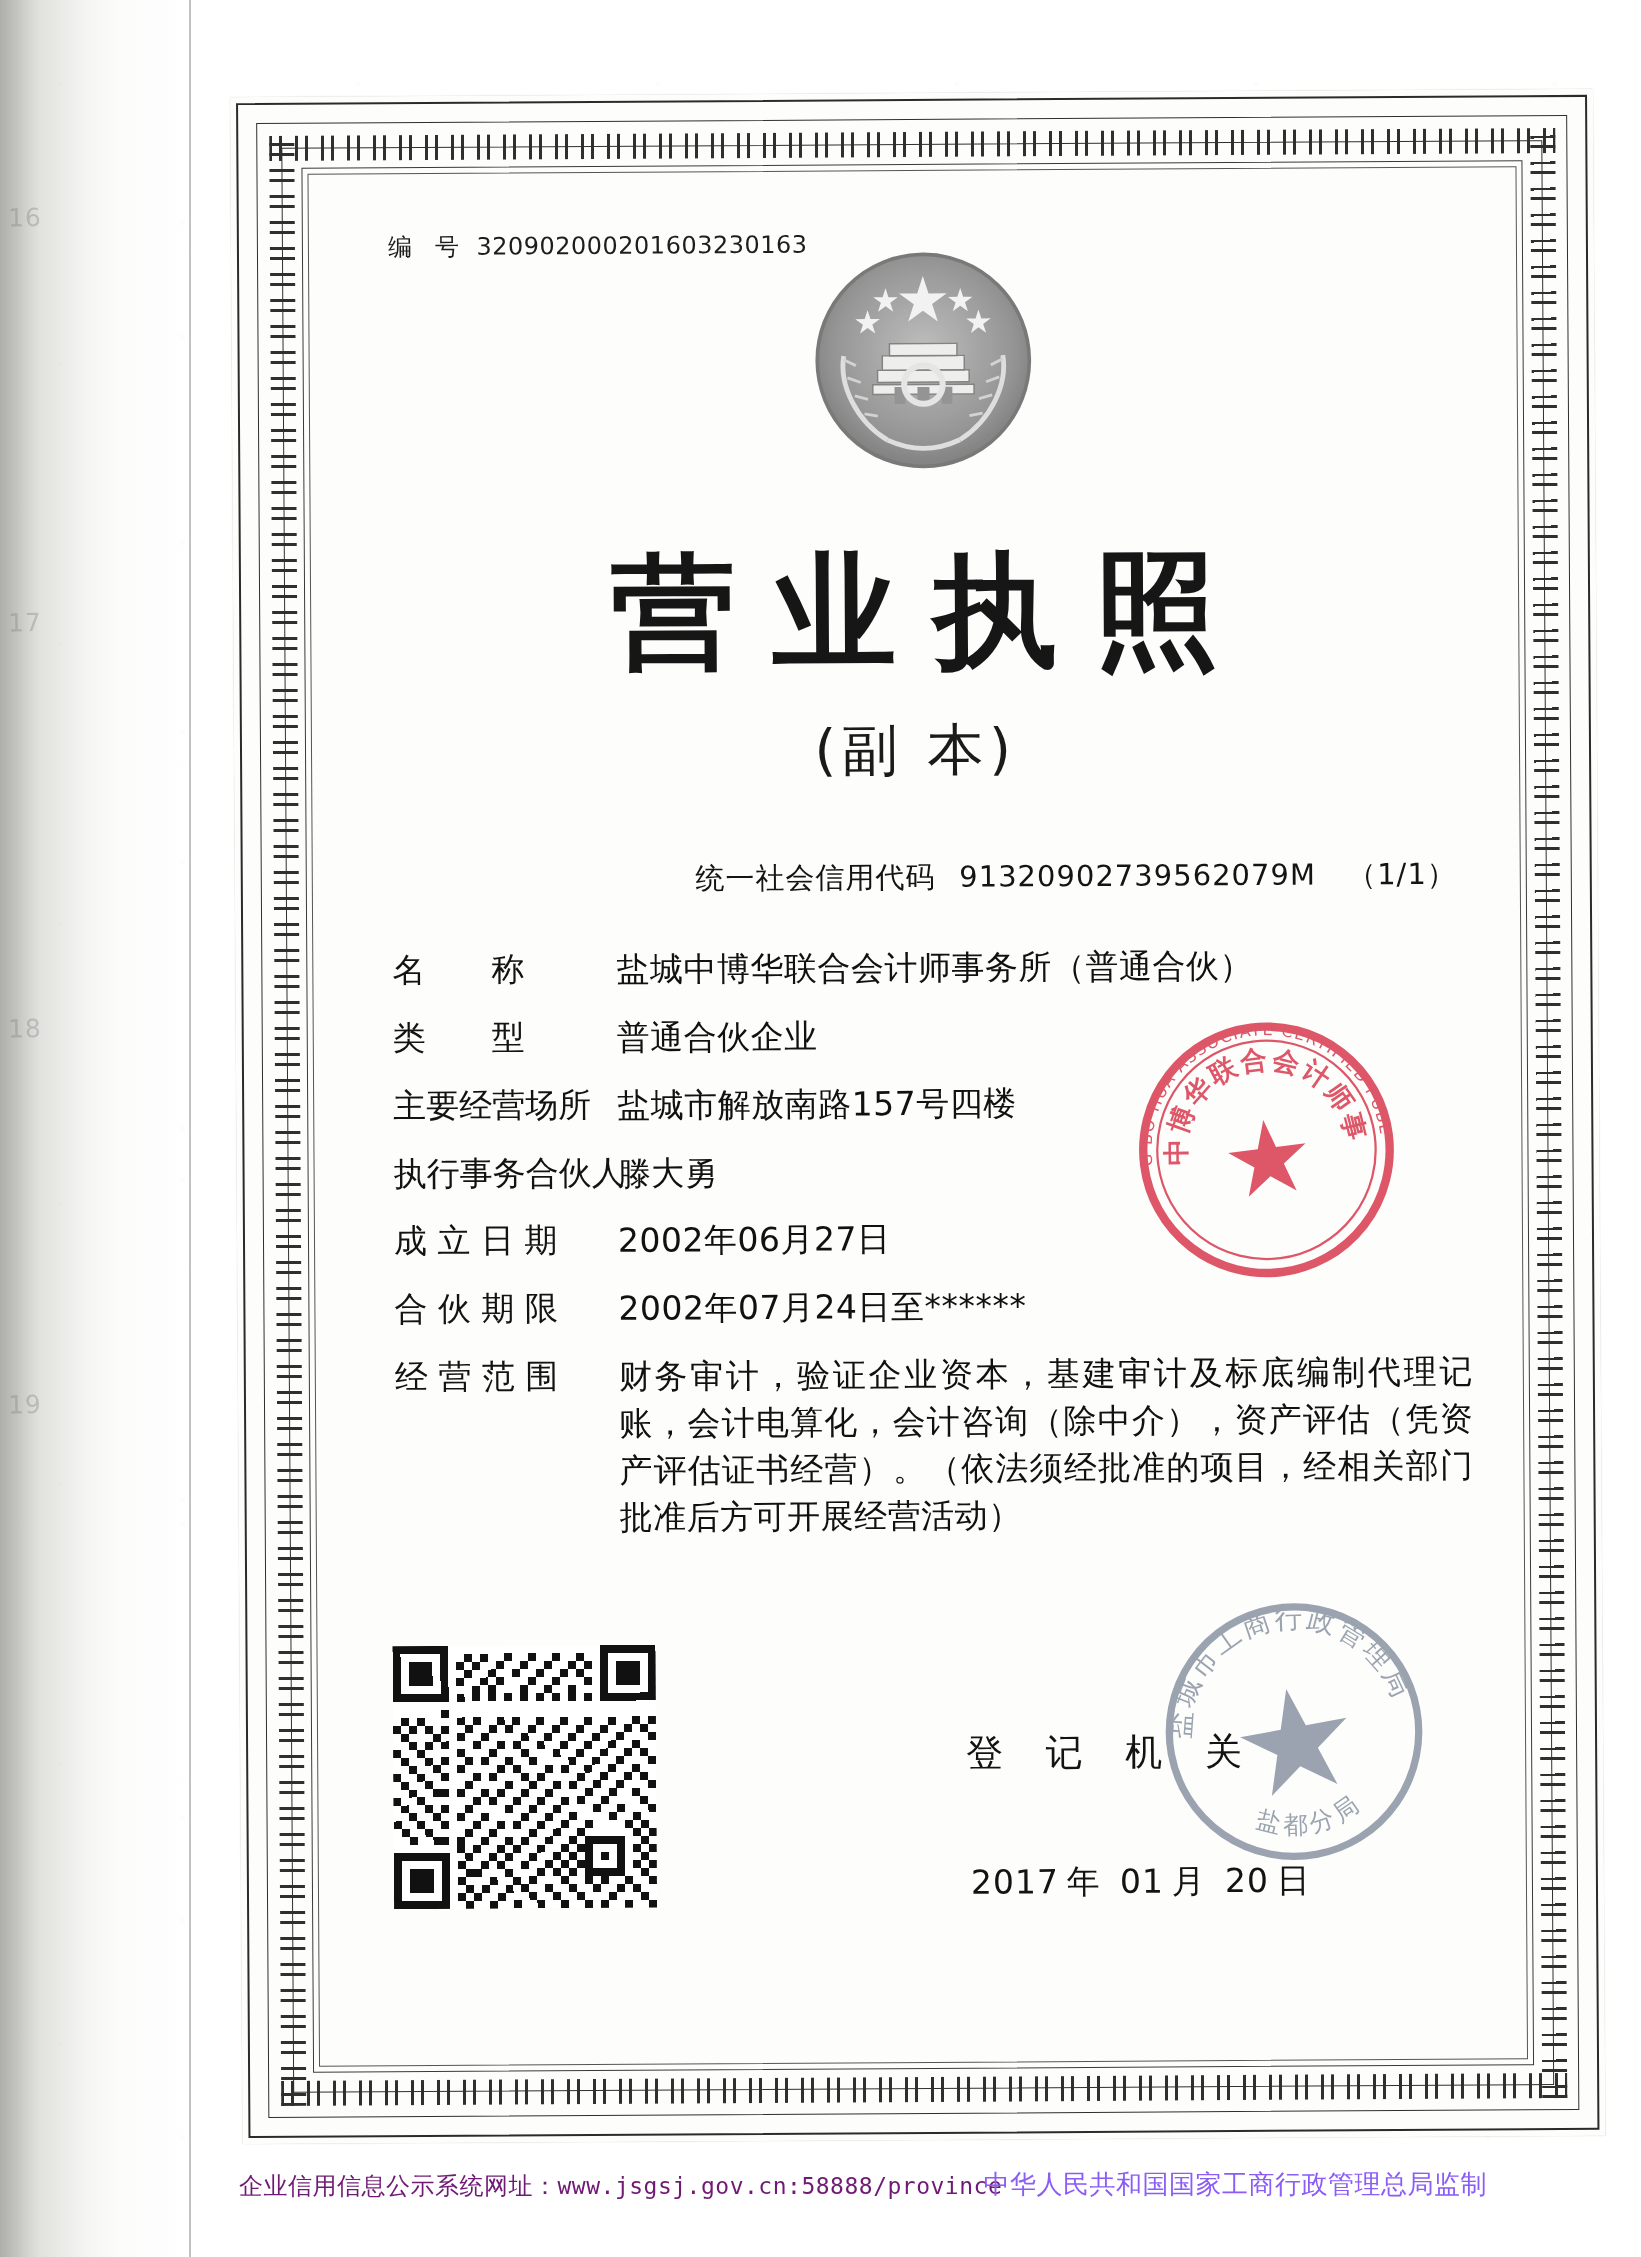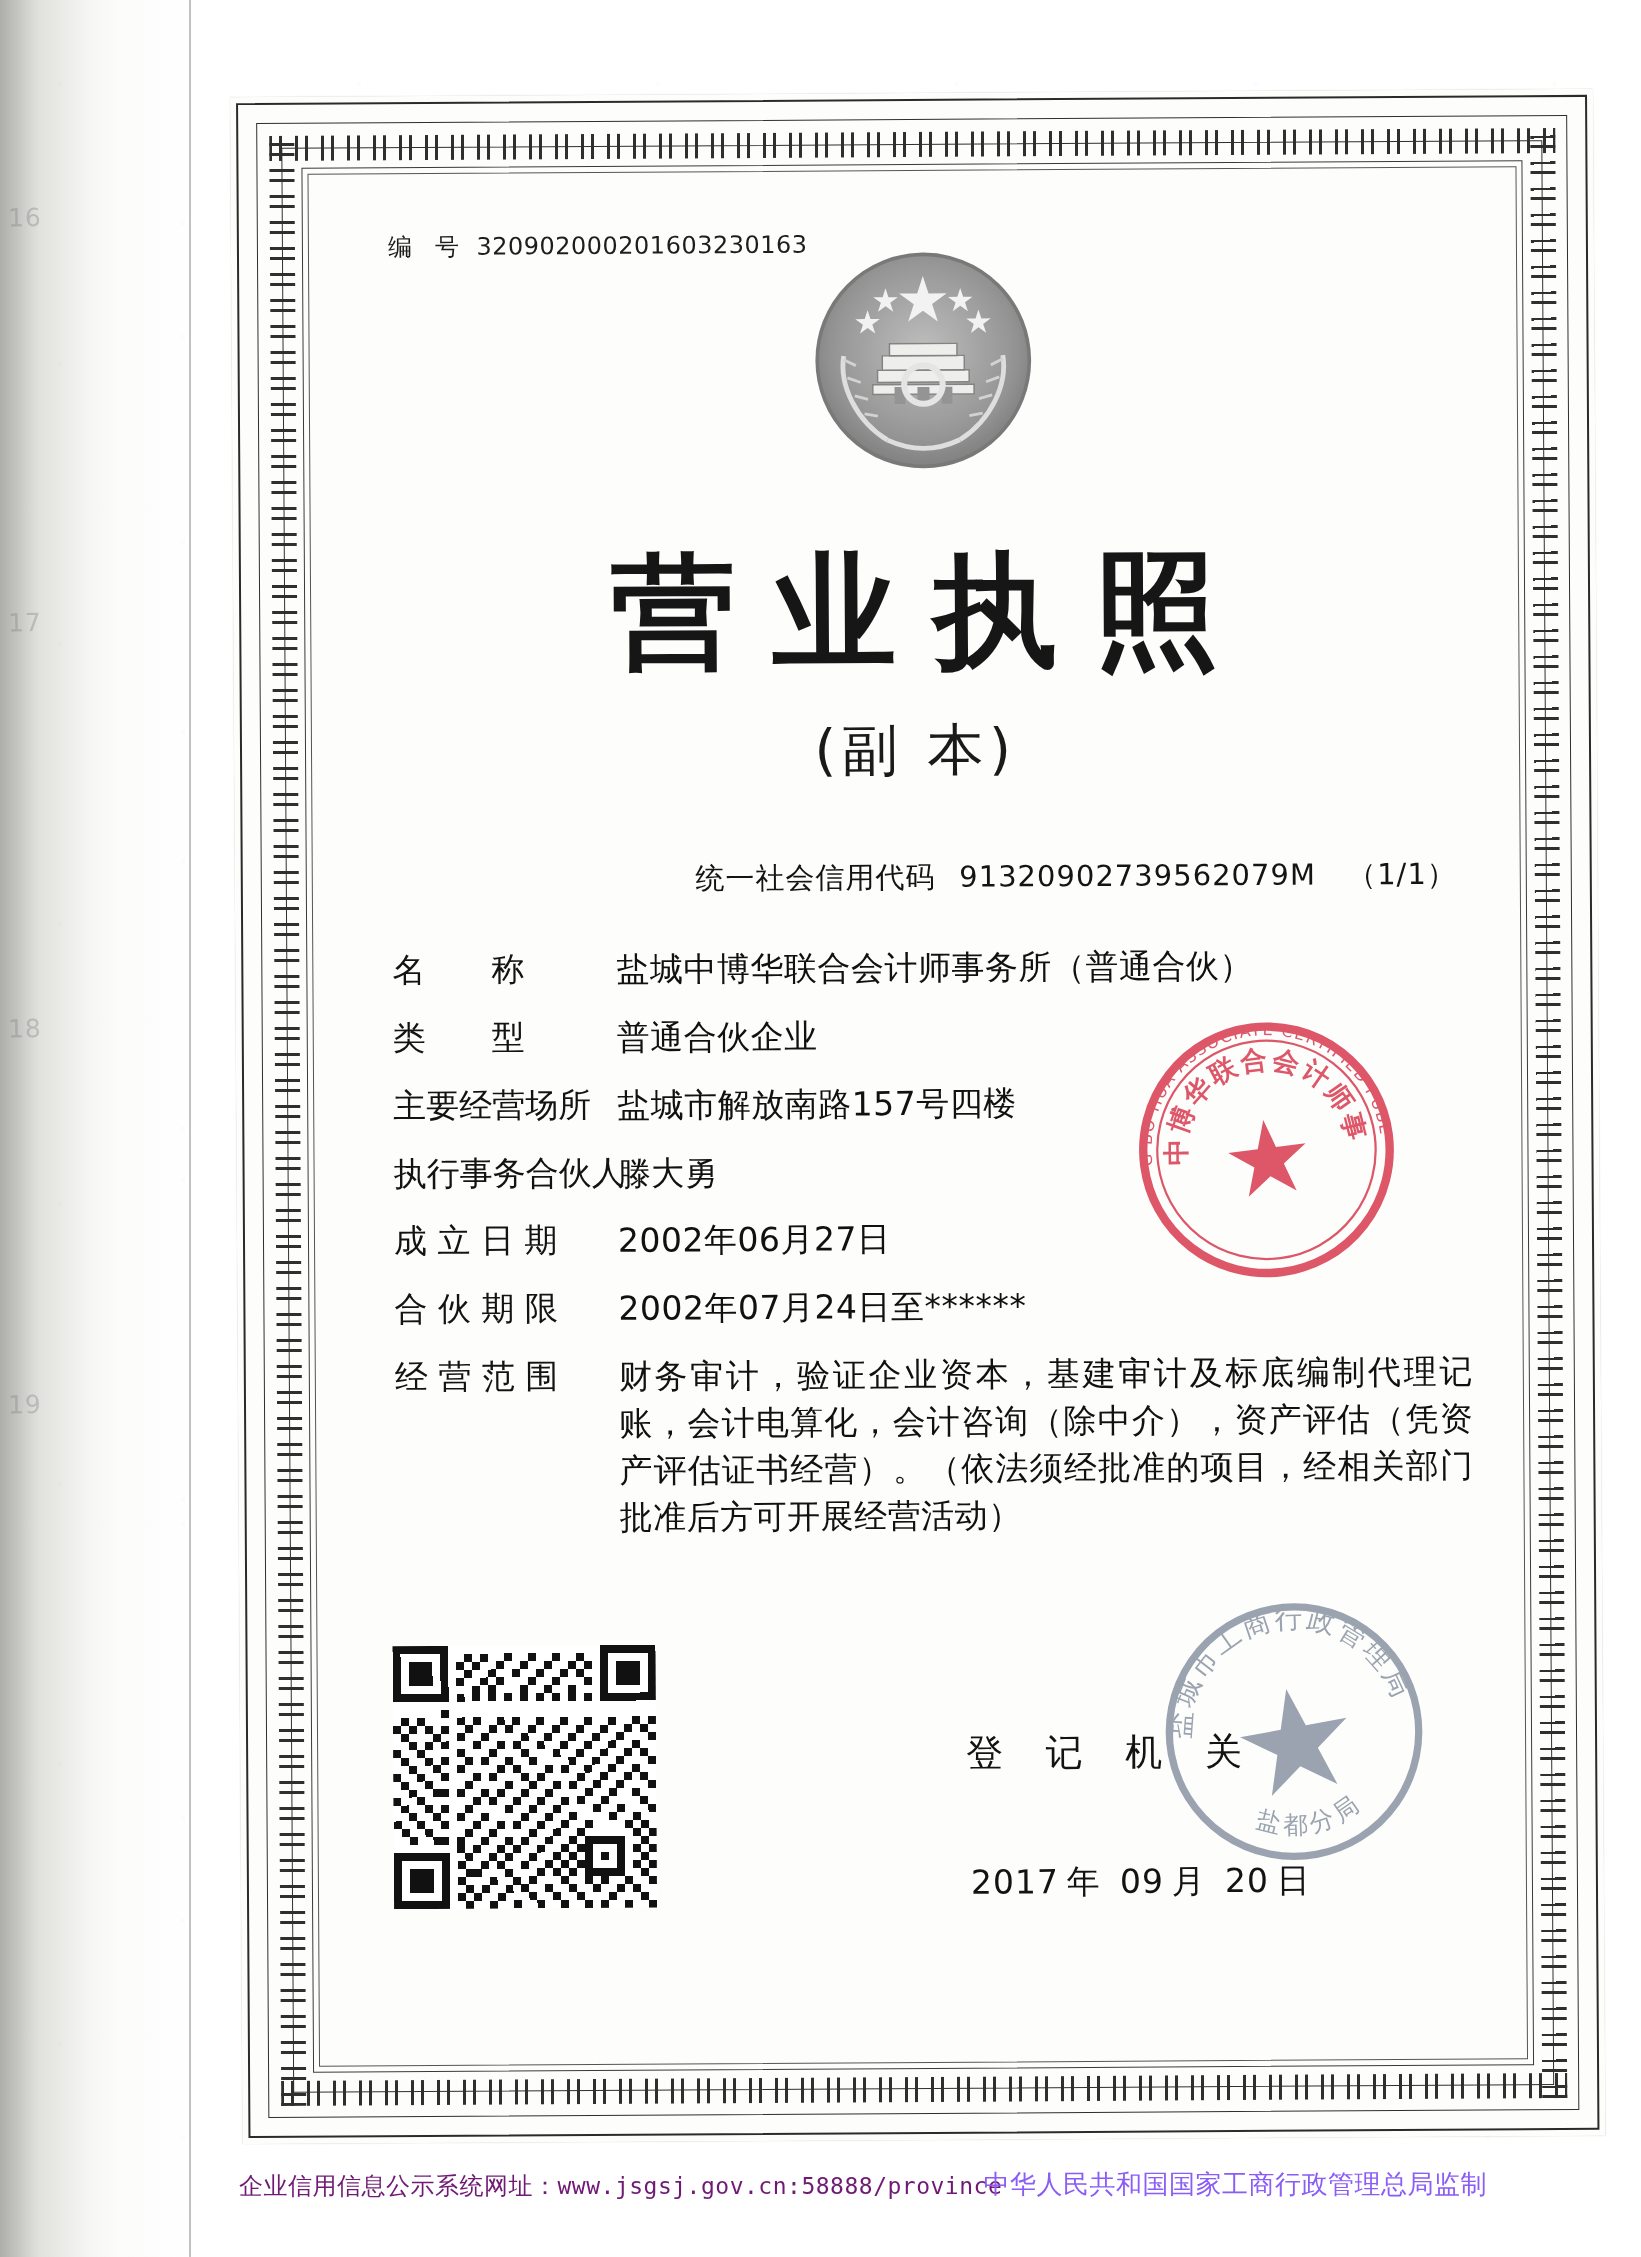--- a/index.html
+++ b/index.html
@@ -447,21 +447,21 @@
                  M8,29h1v1h-1z M12,29h1v1h-1z M15,29h1v1h-1z M17,29h1v1h-1z M21,29h1v1h-1z M24,29h1v1h-1z M26,29h1v1h-1z M29,29h1v1h-1z M32,29h1v1h-1z
                  M9,30h1v1h-1z M11,30h1v1h-1z M14,30h1v1h-1z M16,30h1v1h-1z M19,30h1v1h-1z M22,30h1v1h-1z M25,30h1v1h-1z M28,30h1v1h-1z M30,30h1v1h-1z
                  M8,31h1v1h-1z M10,31h1v1h-1z M13,31h1v1h-1z M17,31h1v1h-1z M20,31h1v1h-1z M23,31h1v1h-1z M27,31h1v1h-1z M31,31h1v1h-1z
                  M9,32h1v1h-1z M12,32h1v1h-1z M15,32h1v1h-1z M18,32h1v1h-1z M21,32h1v1h-1z M24,32h1v1h-1z M26,32h1v1h-1z M29,32h1v1h-1z M32,32h1v1h-1z"></path>
       </g>
     </svg>
 
     <div id="registry">登 记 机 关</div>
     <div id="regdate">
       <span>2017</span><span>年</span>
-      <span>09</span><span>月</span>
+      <span>01</span><span>月</span>
       <span>20</span><span>日</span>
     </div>
 
     <svg id="seal-company" viewBox="0 0 200 200">
       <defs>
         <path id="arcOuter" d="M100,100 m-82,0 a82,82 0 1,1 164,0" fill="none"></path>
         <path id="arcOuterBottom" d="M100,100 m-74,0 a74,74 0 1,0 148,0" fill="none"></path>
         <path id="arcInner" d="M100,100 m-58,0 a58,58 0 1,1 116,0" fill="none"></path>
         <path id="arcInnerBottom" d="M100,100 m-56,0 a56,56 0 1,0 112,0" fill="none"></path>
       </defs>

